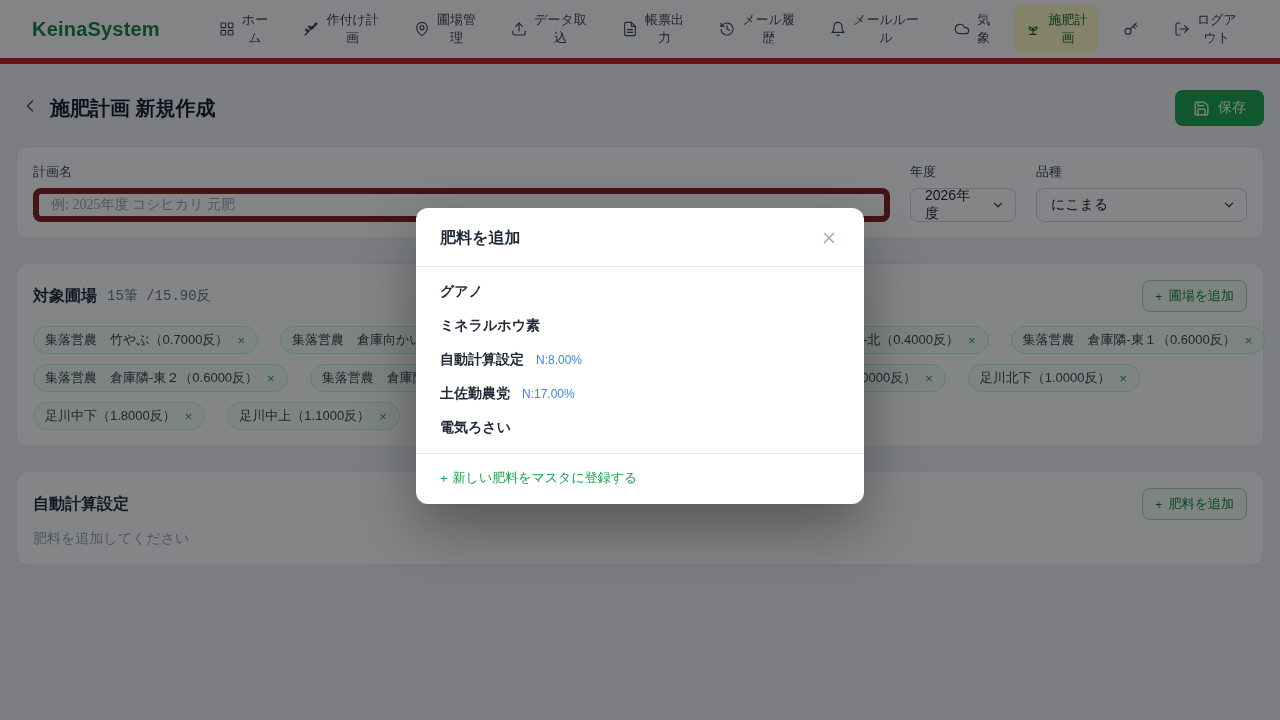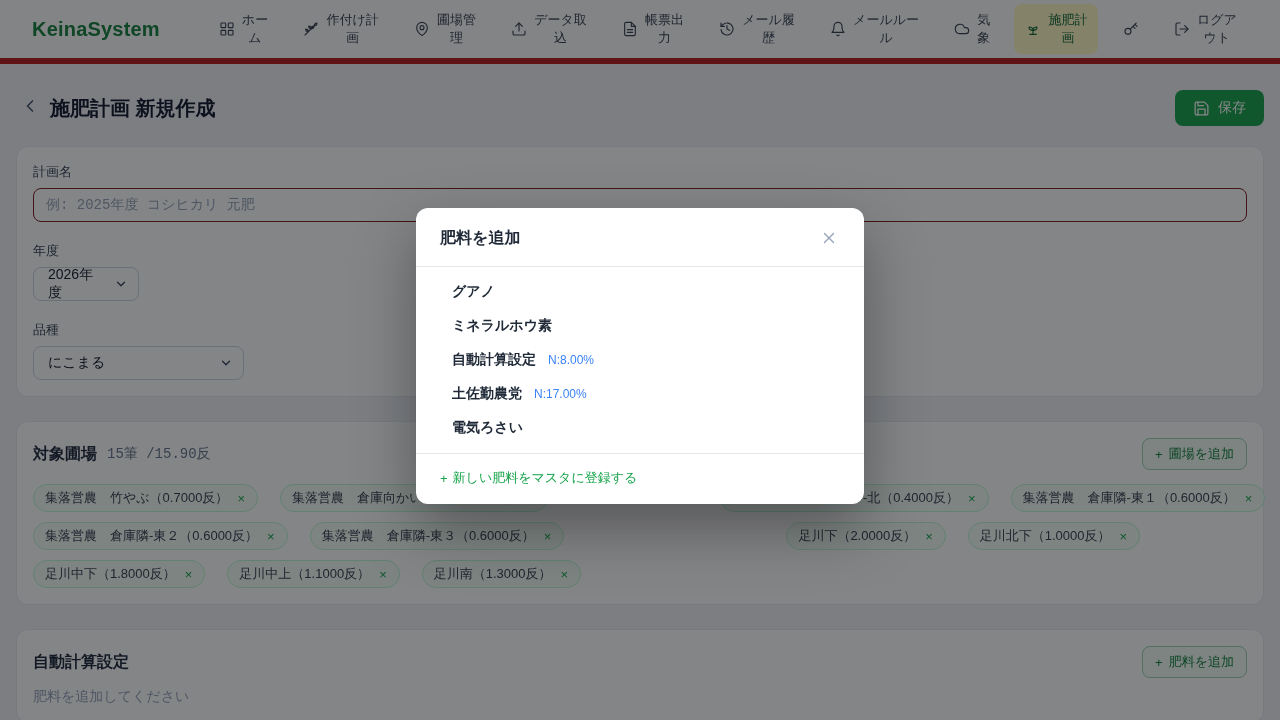--- a/index.html
+++ b/index.html
@@ -22,25 +22,25 @@
   .page-head { display:flex; align-items:center; padding:26px 16px 20px 16px; }
   .back-btn { width:28px; height:28px; display:flex; align-items:center; justify-content:center;
               color:#475569; cursor:pointer; }
   .page-title { font-size:20px; font-weight:bold; color:#0f172a; margin-left:6px; }
   .save-btn { margin-left:auto; background:#16a34a; color:#fff; border:none; border-radius:8px;
               display:flex; align-items:center; gap:8px; padding:9px 18px; font-size:14px; cursor:pointer; }
   .save-btn svg { width:17px; height:17px; }
 
   
   .card { background:#fff; border:1px solid #e4e8ee; border-radius:12px; margin:0 16px 24px 16px; padding:16px; }
-  .card-row1 { display:flex; gap:20px;flex-direction:column; }
+  .card-row1 { display:flex; gap:20px; }
   .fld { display:flex; flex-direction:column; }
   .fld-label { font-size:13px; color:#334155; margin-bottom:7px; }
-  .text-input { height:34px; border:1px solid #7f1d1d; border-radius:8px; padding:0 12px; font-size:14px;
-                color:#0f172a; background:#fff; width:100%; font-family:Liberation Mono, monospace; }
+  .text-input { height:34px; border:6px solid #7f1d1d; border-radius:8px; padding:0 12px; font-size:14px;
+                color:#0f172a; background:#fff; width:100%; font-family:Liberation Serif, serif; }
   .text-input::placeholder { color:#94a3b8; }
   .grow { flex:1; }
   .select { height:34px; border:1px solid #cbd5e1; border-radius:8px; background:#fff;
             display:flex; align-items:center; justify-content:space-between; gap:10px;
             padding:0 10px 0 14px; font-size:14px; color:#111827; cursor:pointer; }
   .select svg { width:14px; height:14px; color:#334155; }
   .w-year { width:106px; }
   .w-variety { width:211px; }
 
   .sec-head { display:flex; align-items:center; margin-bottom:14px; }
@@ -63,21 +63,21 @@
 
   
   .overlay { position:fixed; left:0; top:0; width:1280px; height:720px; background:rgba(10,12,16,0.5); }
   .modal { position:fixed; left:416px; top:208px; width:448px; background:#fff; border-radius:12px;
            box-shadow:0 24px 60px rgba(0,0,0,.35); overflow:hidden; }
   .modal-head { display:flex; align-items:center; justify-content:space-between; padding:19px 24px 17px 24px;
                 border-bottom:1px solid #e5e7eb; }
   .modal-title { font-size:16px; font-weight:bold; color:#1f2937; }
   .modal-close { background:none; border:none; color:#94a3b8; cursor:pointer; display:flex; padding:2px; }
   .modal-close svg { width:18px; height:18px; }
-  .fert-list { padding:8px 12px; border-bottom:1px solid #e5e7eb; }
+  .fert-list { padding:8px 0; border-bottom:1px solid #e5e7eb; }
   .fert-item { display:flex; align-items:baseline; padding:8px 24px; cursor:pointer; }
   .fert-name { font-size:14px; font-weight:600; color:#1f2937; }
   .fert-npk { font-size:12px; color:#3b82f6; margin-left:12px; }
   .modal-foot { padding:15px 24px 17px 24px; }
   .register-link { font-size:13px; color:#16a34a; cursor:pointer; display:flex; align-items:center; gap:5px;
                    background:none; border:none; font-family:inherit; }
 </style>
 </head>
 <body>
 

